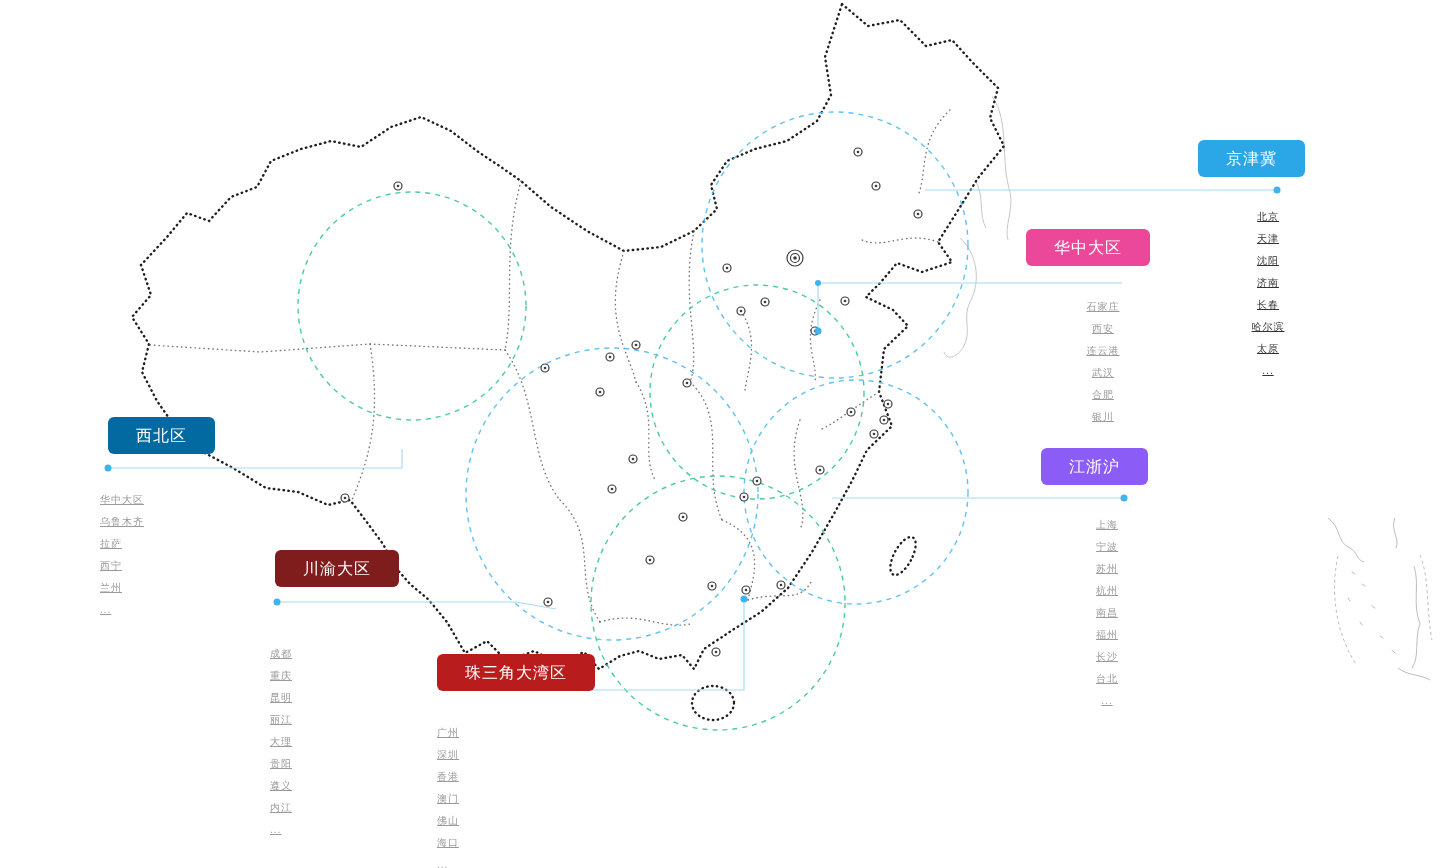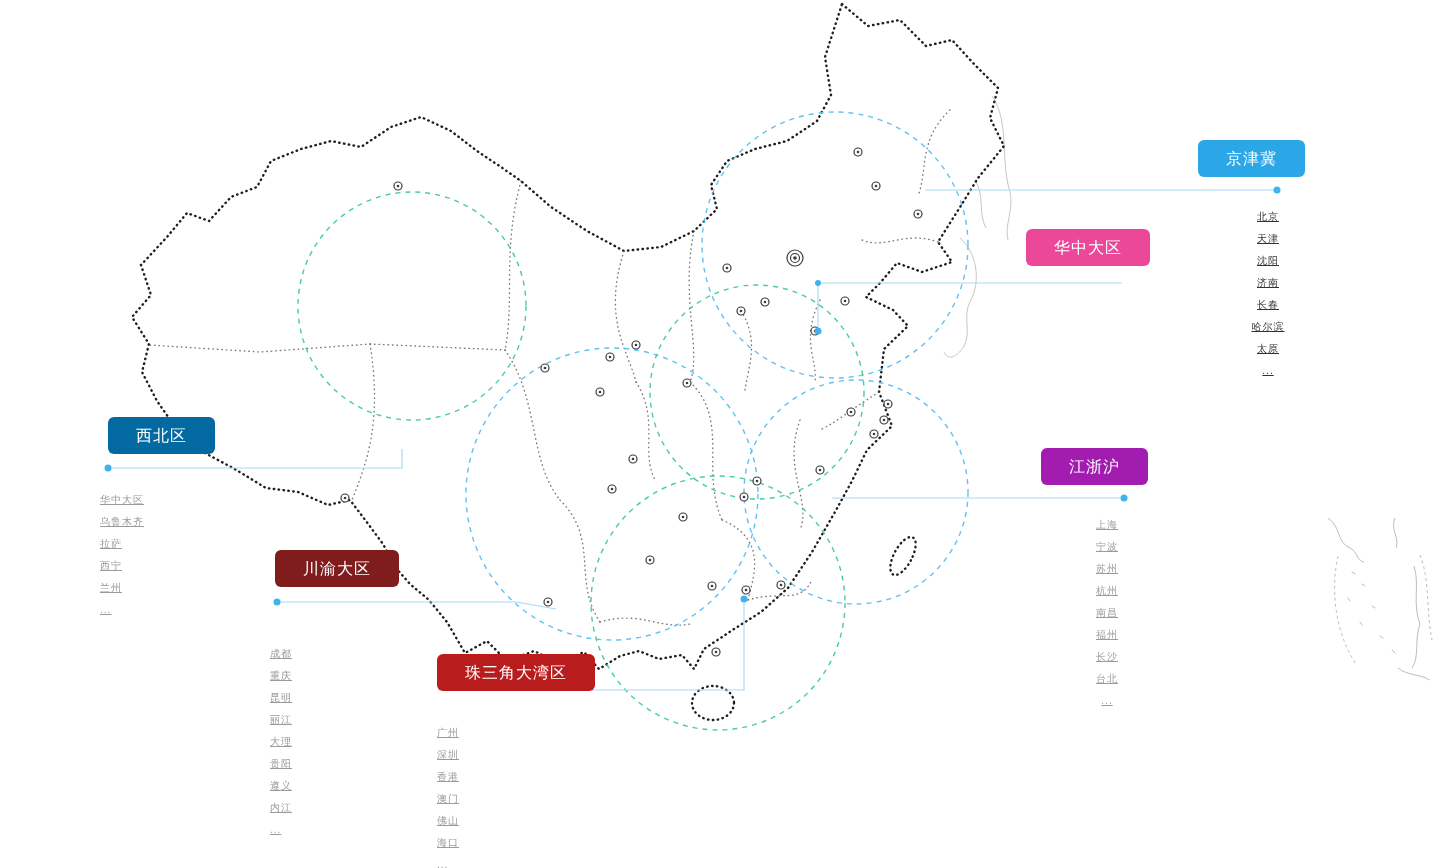--- a/index.html
+++ b/index.html
@@ -266,33 +266,41 @@
       <path class="inset" d="M1420,555 C1430,580 1426,610 1432,640" stroke-dasharray="3 3"></path>
       <path class="inset" d="M1414,566 C1420,584 1412,604 1420,624 C1414,640 1420,656 1412,668"></path>
       <path class="inset" d="M1398,668 C1408,676 1420,674 1430,680"></path>
       <path class="inset" stroke-linecap="round" d="M1352,572 l3,2 M1362,584 l3,2 M1348,598 l2,3 M1372,606 l3,2 M1360,622 l2,3 M1380,636 l3,2 M1392,650 l3,3"></path>
     </g>
   </svg>
 
   <div class="tag tag-jingjinji" style="background-color: rgb(43, 167, 232);">京津冀</div>
   <div class="tag tag-huazhong" style="background-color: #ec4899;">华中大区</div>
   <div class="tag tag-xibei" style="background-color: #0369a1;">西北区</div>
-  <div class="tag tag-jiangzhehu" style="background-color: #a21caf;">江浙沪</div>
+  <div class="tag tag-jiangzhehu" style="background-color: #8b5cf6;">江浙沪</div>
   <div class="tag tag-chuanyu" style="background-color: #7f1d1d;">川渝大区</div>
   <div class="tag tag-zhusanjiao" style="background-color: #b91c1c;">珠三角大湾区</div>
 
   <div class="list list-jingjinji" style="color: rgb(51, 51, 51);">
       <div class="city">北京</div>
       <div class="city">天津</div>
       <div class="city">沈阳</div>
       <div class="city">济南</div>
       <div class="city">长春</div>
       <div class="city">哈尔滨</div>
       <div class="city">太原</div>
       <div class="city">...</div>
+    </div>
+  <div class="list list-huazhong" style="color: rgb(155, 155, 155);">
+      <div class="city">石家庄</div>
+      <div class="city">西安</div>
+      <div class="city">连云港</div>
+      <div class="city">武汉</div>
+      <div class="city">合肥</div>
+      <div class="city">银川</div>
     </div>
   <div class="list list-xibei" style="color: rgb(155, 155, 155);">
       <div class="city">华中大区</div>
       <div class="city">乌鲁木齐</div>
       <div class="city">拉萨</div>
       <div class="city">西宁</div>
       <div class="city">兰州</div>
       <div class="city">...</div>
     </div>
   <div class="list list-jiangzhehu" style="color: rgb(155, 155, 155);">

